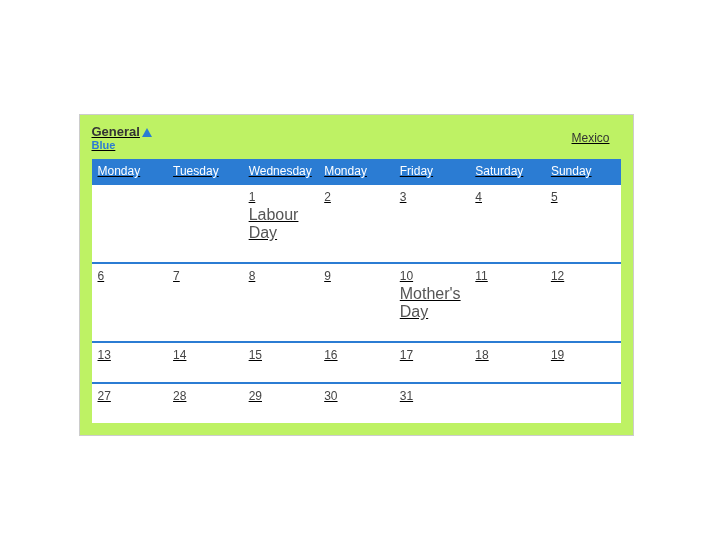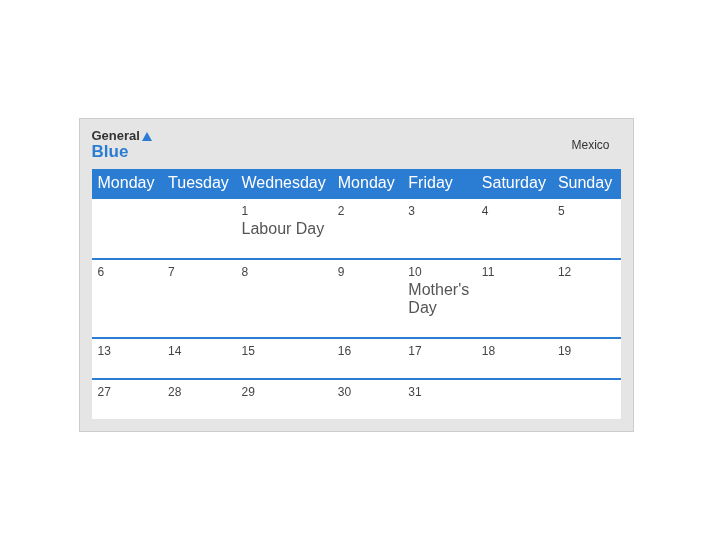--- a/index.html
+++ b/index.html
@@ -7,42 +7,43 @@
       font-family: Arial, sans-serif;
       background: #fff;
       width: 712px;
       height: 550px;
       display: flex;
       align-items: center;
       justify-content: center;
     }
     .calendar-container {
       width: 555px;
-      background: #e5e5e5;
+      background: #bef264;
       border: 1px solid #ccc;
       padding: 10px 12px 12px;
+      text-decoration: underline;
     }
     .cal-header {
       display: flex;
       justify-content: space-between;
       align-items: center;
       margin-bottom: 8px;
     }
     .logo {
       display: flex;
       flex-direction: column;
       line-height: 1.1;
     }
     .logo-general {
       font-size: 13px;
       font-weight: bold;
       color: #333;
     }
     .logo-blue {
-      font-size: 17px;
+      font-size: 11px;
       font-weight: bold;
       color: #2b7cd3;
     }
     .logo-triangle {
       display: inline-block;
       width: 0;
       height: 0;
       border-left: 5px solid transparent;
       border-right: 5px solid transparent;
       border-bottom: 9px solid #2b7cd3;
@@ -62,21 +63,21 @@
       text-align: center;
       min-width: 60px;
     }
     table {
       width: 100%;
       border-collapse: collapse;
     }
     thead tr th {
       background-color: #2b7cd3;
       color: #fff;
-      font-size: 16px;
+      font-size: 12px;
       font-weight: normal;
       padding: 5px 6px;
       text-align: left;
       border: none;
     }
     tbody tr {
       border-top: 2px solid #2b7cd3;
     }
     tbody tr td {
       vertical-align: top;

